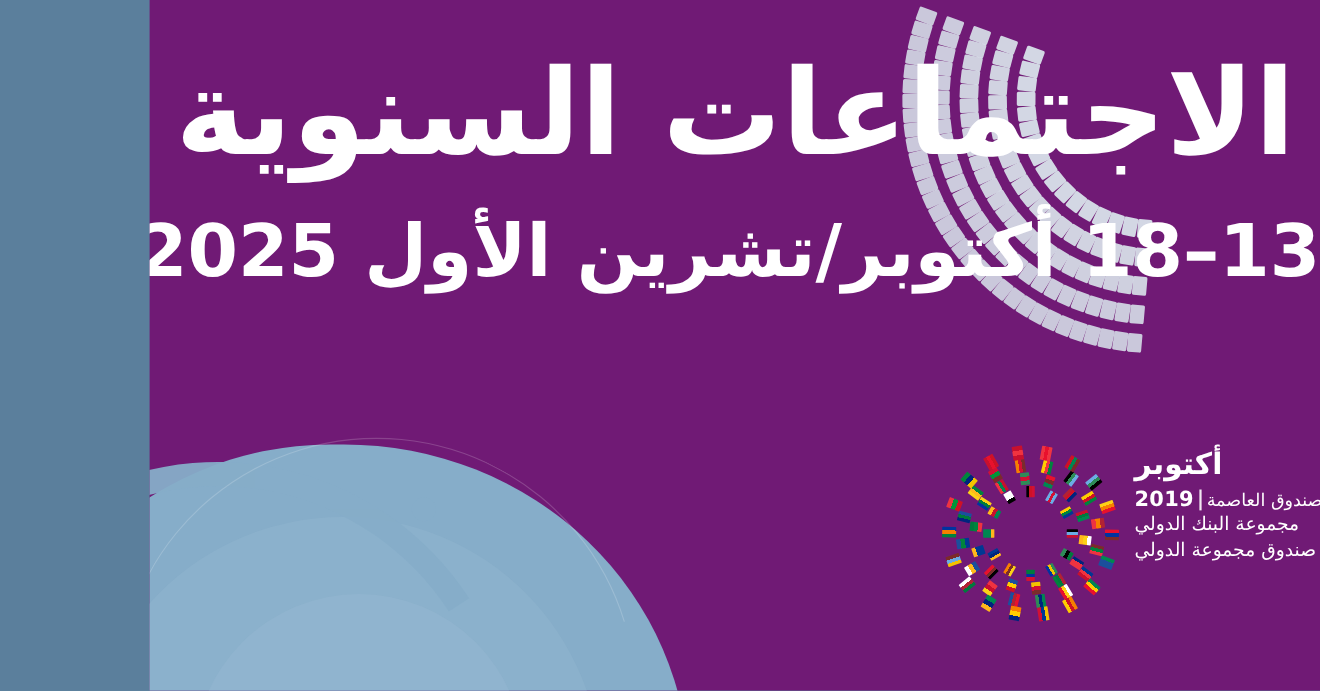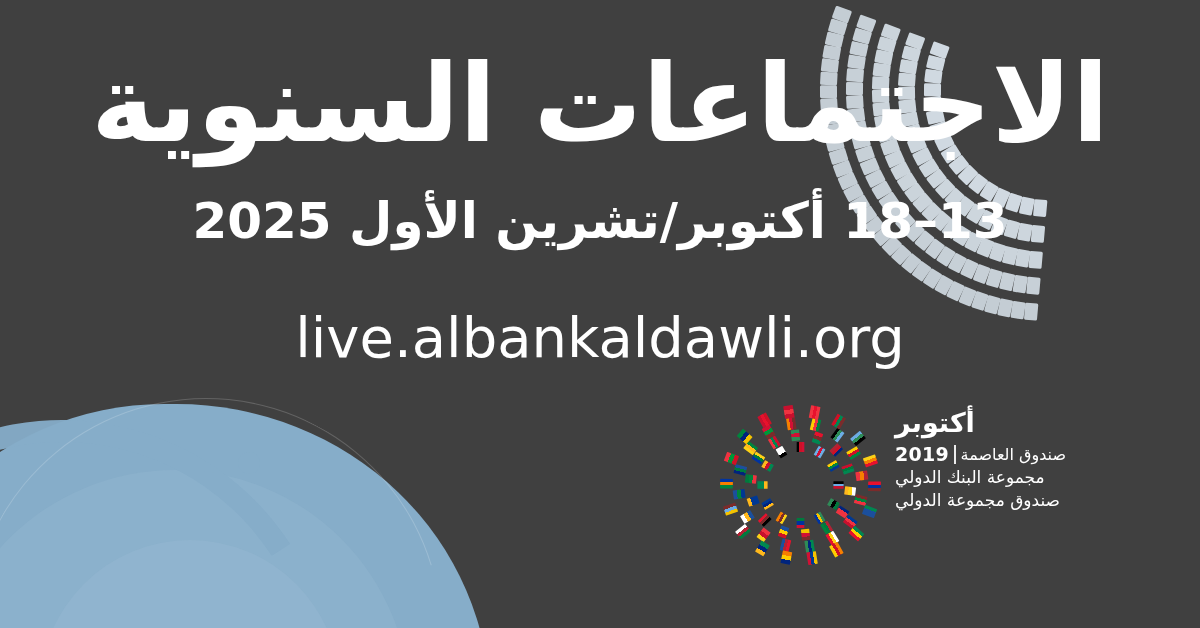--- a/index.html
+++ b/index.html
@@ -3,24 +3,24 @@
 <meta charset="utf-8">
 <title>Annual Meetings 2025</title>
 <style>
   html, body {
     margin: 0;
     padding: 0;
     background: #5b7f9c;
   }
   #poster {
     position: relative;
-    width: 1200px;
+    width: 1064px;
     height: 628px;
     overflow: hidden;
-    background: #404040;
+    background: #701a75;
     font-family: "DejaVu Sans", "Liberation Sans", sans-serif;
   }
 
   
   .deco-layer {
     position: absolute;
     inset: 0;
     pointer-events: none;
   }
   .blob-main {
@@ -121,21 +121,21 @@
     direction: rtl;
     white-space: nowrap;
   }
   .dateline {
     position: absolute;
     left: 0;
     right: 0;
     top: 196px;
     text-align: center;
     color: #ffffff;
-    font-size: 50px;
+    font-size: 66px;
     line-height: 1.0;
     font-weight: 700;
     direction: rtl;
     white-space: nowrap;
   }
   .url {
     position: absolute;
     left: 0;
     right: 0;
     top: 310px;
@@ -363,21 +363,20 @@
         <i style="transform: translate(-216.112px, -50.7912px) rotate(283.226deg); background: rgb(216, 226, 234); opacity: 0.87;"></i>
         <i style="transform: translate(-212.733px, -63.4707px) rotate(286.613deg); background: rgb(216, 226, 234); opacity: 0.87;"></i>
         <i style="transform: translate(-208.612px, -75.9285px) rotate(290deg); background: rgb(216, 226, 234); opacity: 0.87;"></i>
       </div>
   </div>
 
   <div class="title">الاجتماعات السنوية</div>
 
   <div class="dateline">13–18 أكتوبر/تشرين الأول 2025</div>
 
-  <div class="url">live.albankaldawli.org</div>
 
   <div class="lockup">
 
     <div class="flag-ring" id="flagRing">
         <span style="background: linear-gradient(to right, rgb(0, 0, 0) 0px, rgb(0, 0, 0) 33%, rgb(108, 172, 228) 33%, rgb(108, 172, 228) 66%, rgb(200, 16, 46) 66%, rgb(200, 16, 46) 100%); transform: translate(38px, 0px) rotate(90deg) scale(0.85);"></span>
         <span style="background: linear-gradient(rgb(0, 122, 61) 0px, rgb(0, 122, 61) 33%, rgb(0, 0, 0) 33%, rgb(0, 0, 0) 66%, rgb(46, 139, 87) 66%, rgb(46, 139, 87) 100%); transform: translate(32.909px, 19px) rotate(120deg) scale(0.85);"></span>
         <span style="background: linear-gradient(to right, rgb(46, 139, 87) 0px, rgb(46, 139, 87) 33%, rgb(244, 195, 0) 33%, rgb(244, 195, 0) 66%, rgb(0, 51, 160) 66%, rgb(0, 51, 160) 100%); transform: translate(19px, 32.909px) rotate(150deg) scale(0.85);"></span>
         <span style="background: linear-gradient(rgb(210, 16, 52) 0px, rgb(210, 16, 52) 33%, rgb(0, 51, 160) 33%, rgb(0, 51, 160) 66%, rgb(0, 122, 61) 66%, rgb(0, 122, 61) 100%); transform: translate(2.32683e-15px, 38px) rotate(180deg) scale(0.85);"></span>
         <span style="background: linear-gradient(to right, rgb(252, 209, 22) 0px, rgb(252, 209, 22) 33%, rgb(123, 43, 43) 33%, rgb(123, 43, 43) 66%, rgb(247, 127, 0) 66%, rgb(247, 127, 0) 100%); transform: translate(-19px, 32.909px) rotate(210deg) scale(0.85);"></span>
         <span style="background: linear-gradient(to right, rgb(255, 184, 28) 0px, rgb(255, 184, 28) 33%, rgb(0, 36, 125) 33%, rgb(0, 36, 125) 66%, rgb(0, 56, 147) 66%, rgb(0, 56, 147) 100%); transform: translate(-32.909px, 19px) rotate(240deg) scale(0.85);"></span>

